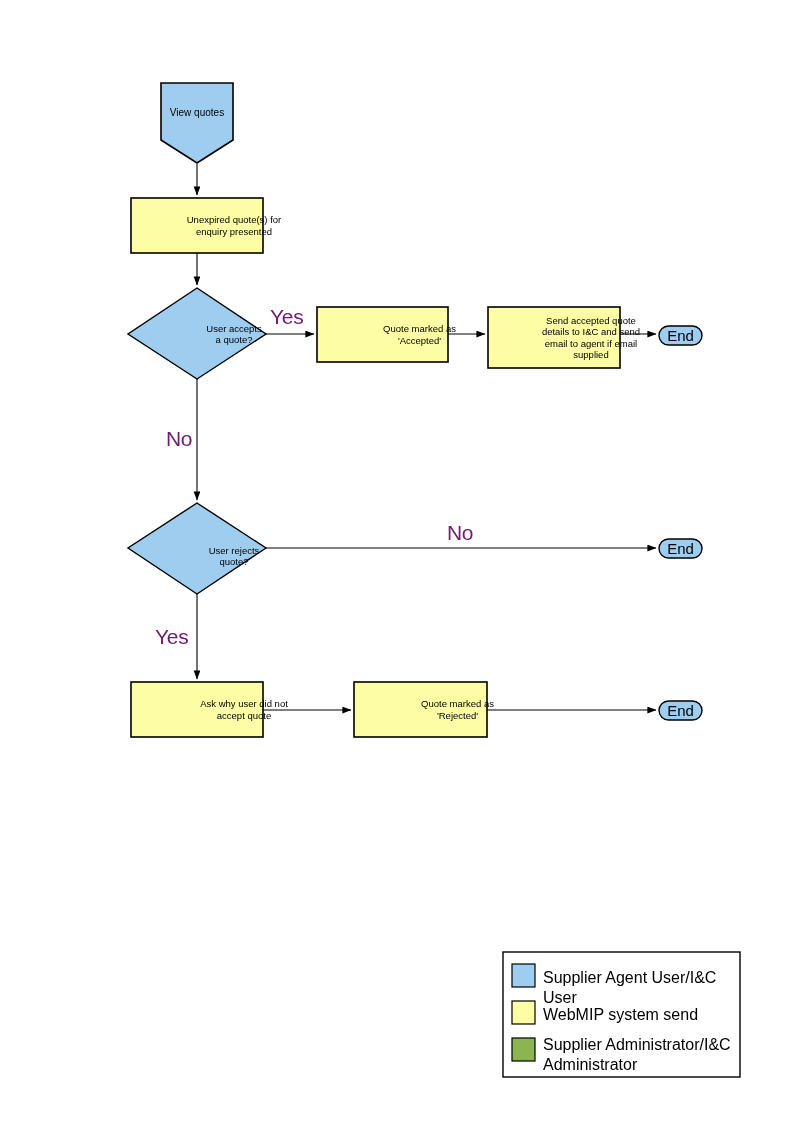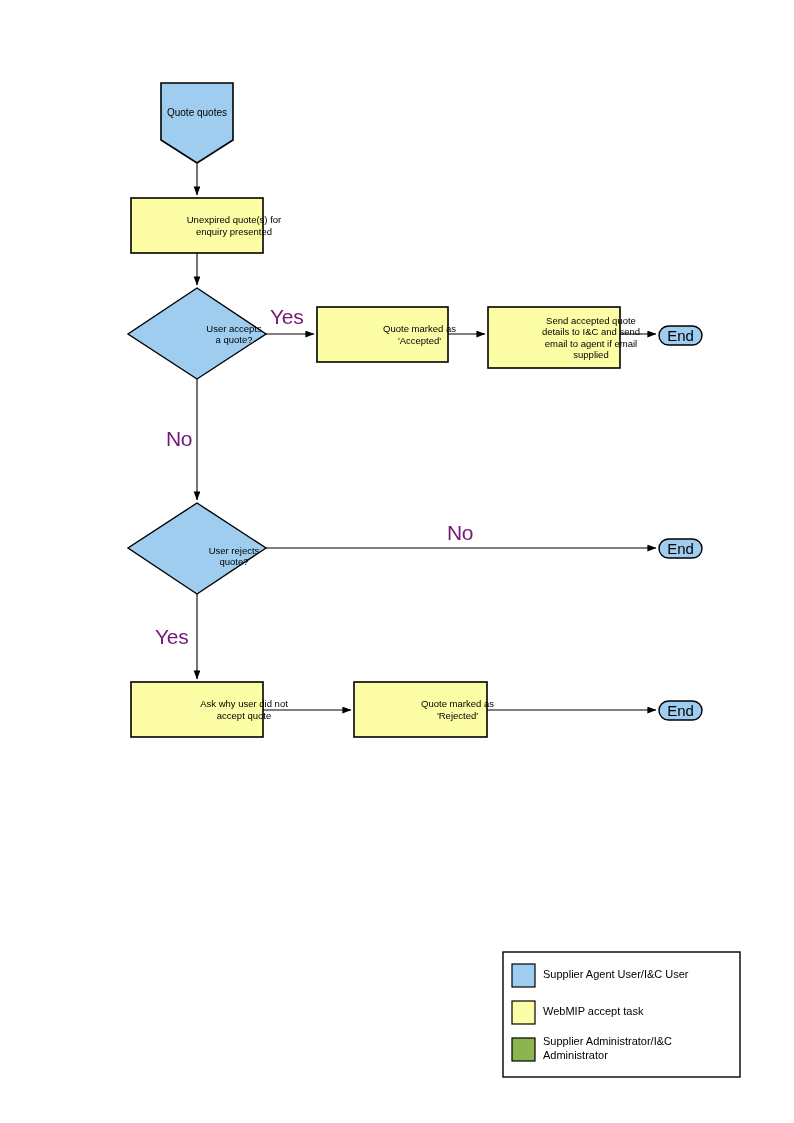--- a/index.html
+++ b/index.html
@@ -37,21 +37,21 @@
   .lbl-end   { font-size: 15px; }
   .branch-label {
     position: absolute;
     font-size: 21px;
     color: #701a75;
     font-family: "Liberation Sans", sans-serif;
     letter-spacing: -0.3px;
   }
   .legend-text {
     position: absolute;
-    font-size: 11px;
+    font-size: 16px;
     color: #000000;
     font-family: "Liberation Sans", sans-serif;
     line-height: 1.25;
     white-space: pre-line;
   }
 </style>
 </head>
 <body>
 
 <svg id="canvas" viewBox="0 0 794 1123" width="794" height="1123" xmlns="http://www.w3.org/2000/svg">
@@ -95,21 +95,21 @@
   <rect x="354" y="682" width="133" height="55" fill="#fdfda5" stroke="#000000" stroke-width="1.6"></rect>
 
   <rect x="659" y="701" width="43" height="19" rx="9.5" ry="9.5" fill="#9fcdf0" stroke="#000000" stroke-width="1.4"></rect>
 
   <rect x="503" y="952" width="237" height="125" fill="#ffffff" stroke="#000000" stroke-width="1.4"></rect>
   <rect x="512" y="964" width="23" height="23" fill="#9fcdf0" stroke="#000000" stroke-width="1.2"></rect>
   <rect x="512" y="1001" width="23" height="23" fill="#fdfda5" stroke="#000000" stroke-width="1.2"></rect>
   <rect x="512" y="1038" width="23" height="23" fill="#8cb450" stroke="#000000" stroke-width="1.2"></rect>
 </svg>
 
-<div class="node-label lbl-start" style="left:161px;top:88px;width:72px;height:50px;">Quote quotes</div>
+<div class="node-label lbl-start" style="left:161px;top:88px;width:72px;height:50px;">View quotes</div>
 
 <div class="node-label lbl-small" style="left:131px;top:198px;width:132px;height:55px;">Unexpired quote(s) for
 enquiry presented</div>
 
 <div class="node-label lbl-small" style="left:138px;top:288px;width:118px;height:92px;">User accepts
 a quote?</div>
 
 <div class="node-label lbl-small" style="left:317px;top:307px;width:131px;height:55px;">Quote  marked as
 'Accepted'</div>
 
@@ -135,15 +135,15 @@
 
 <div class="branch-label" style="left:270px;top:305px;">Yes</div>
 
 <div class="branch-label" style="left:166px;top:427px;">No</div>
 
 <div class="branch-label" style="left:447px;top:521px;">No</div>
 
 <div class="branch-label" style="left:155px;top:625px;">Yes</div>
 
 <div class="legend-text" style="left:543px;top:968px;width:190px;">Supplier Agent User/I&amp;C User</div>
-<div class="legend-text" style="left:543px;top:1005px;width:190px;">WebMIP accept task</div>
+<div class="legend-text" style="left:543px;top:1005px;width:190px;">WebMIP system send</div>
 <div class="legend-text" style="left:543px;top:1035px;width:190px;">Supplier Administrator/I&amp;C
 Administrator</div>
 
 </body></html>

